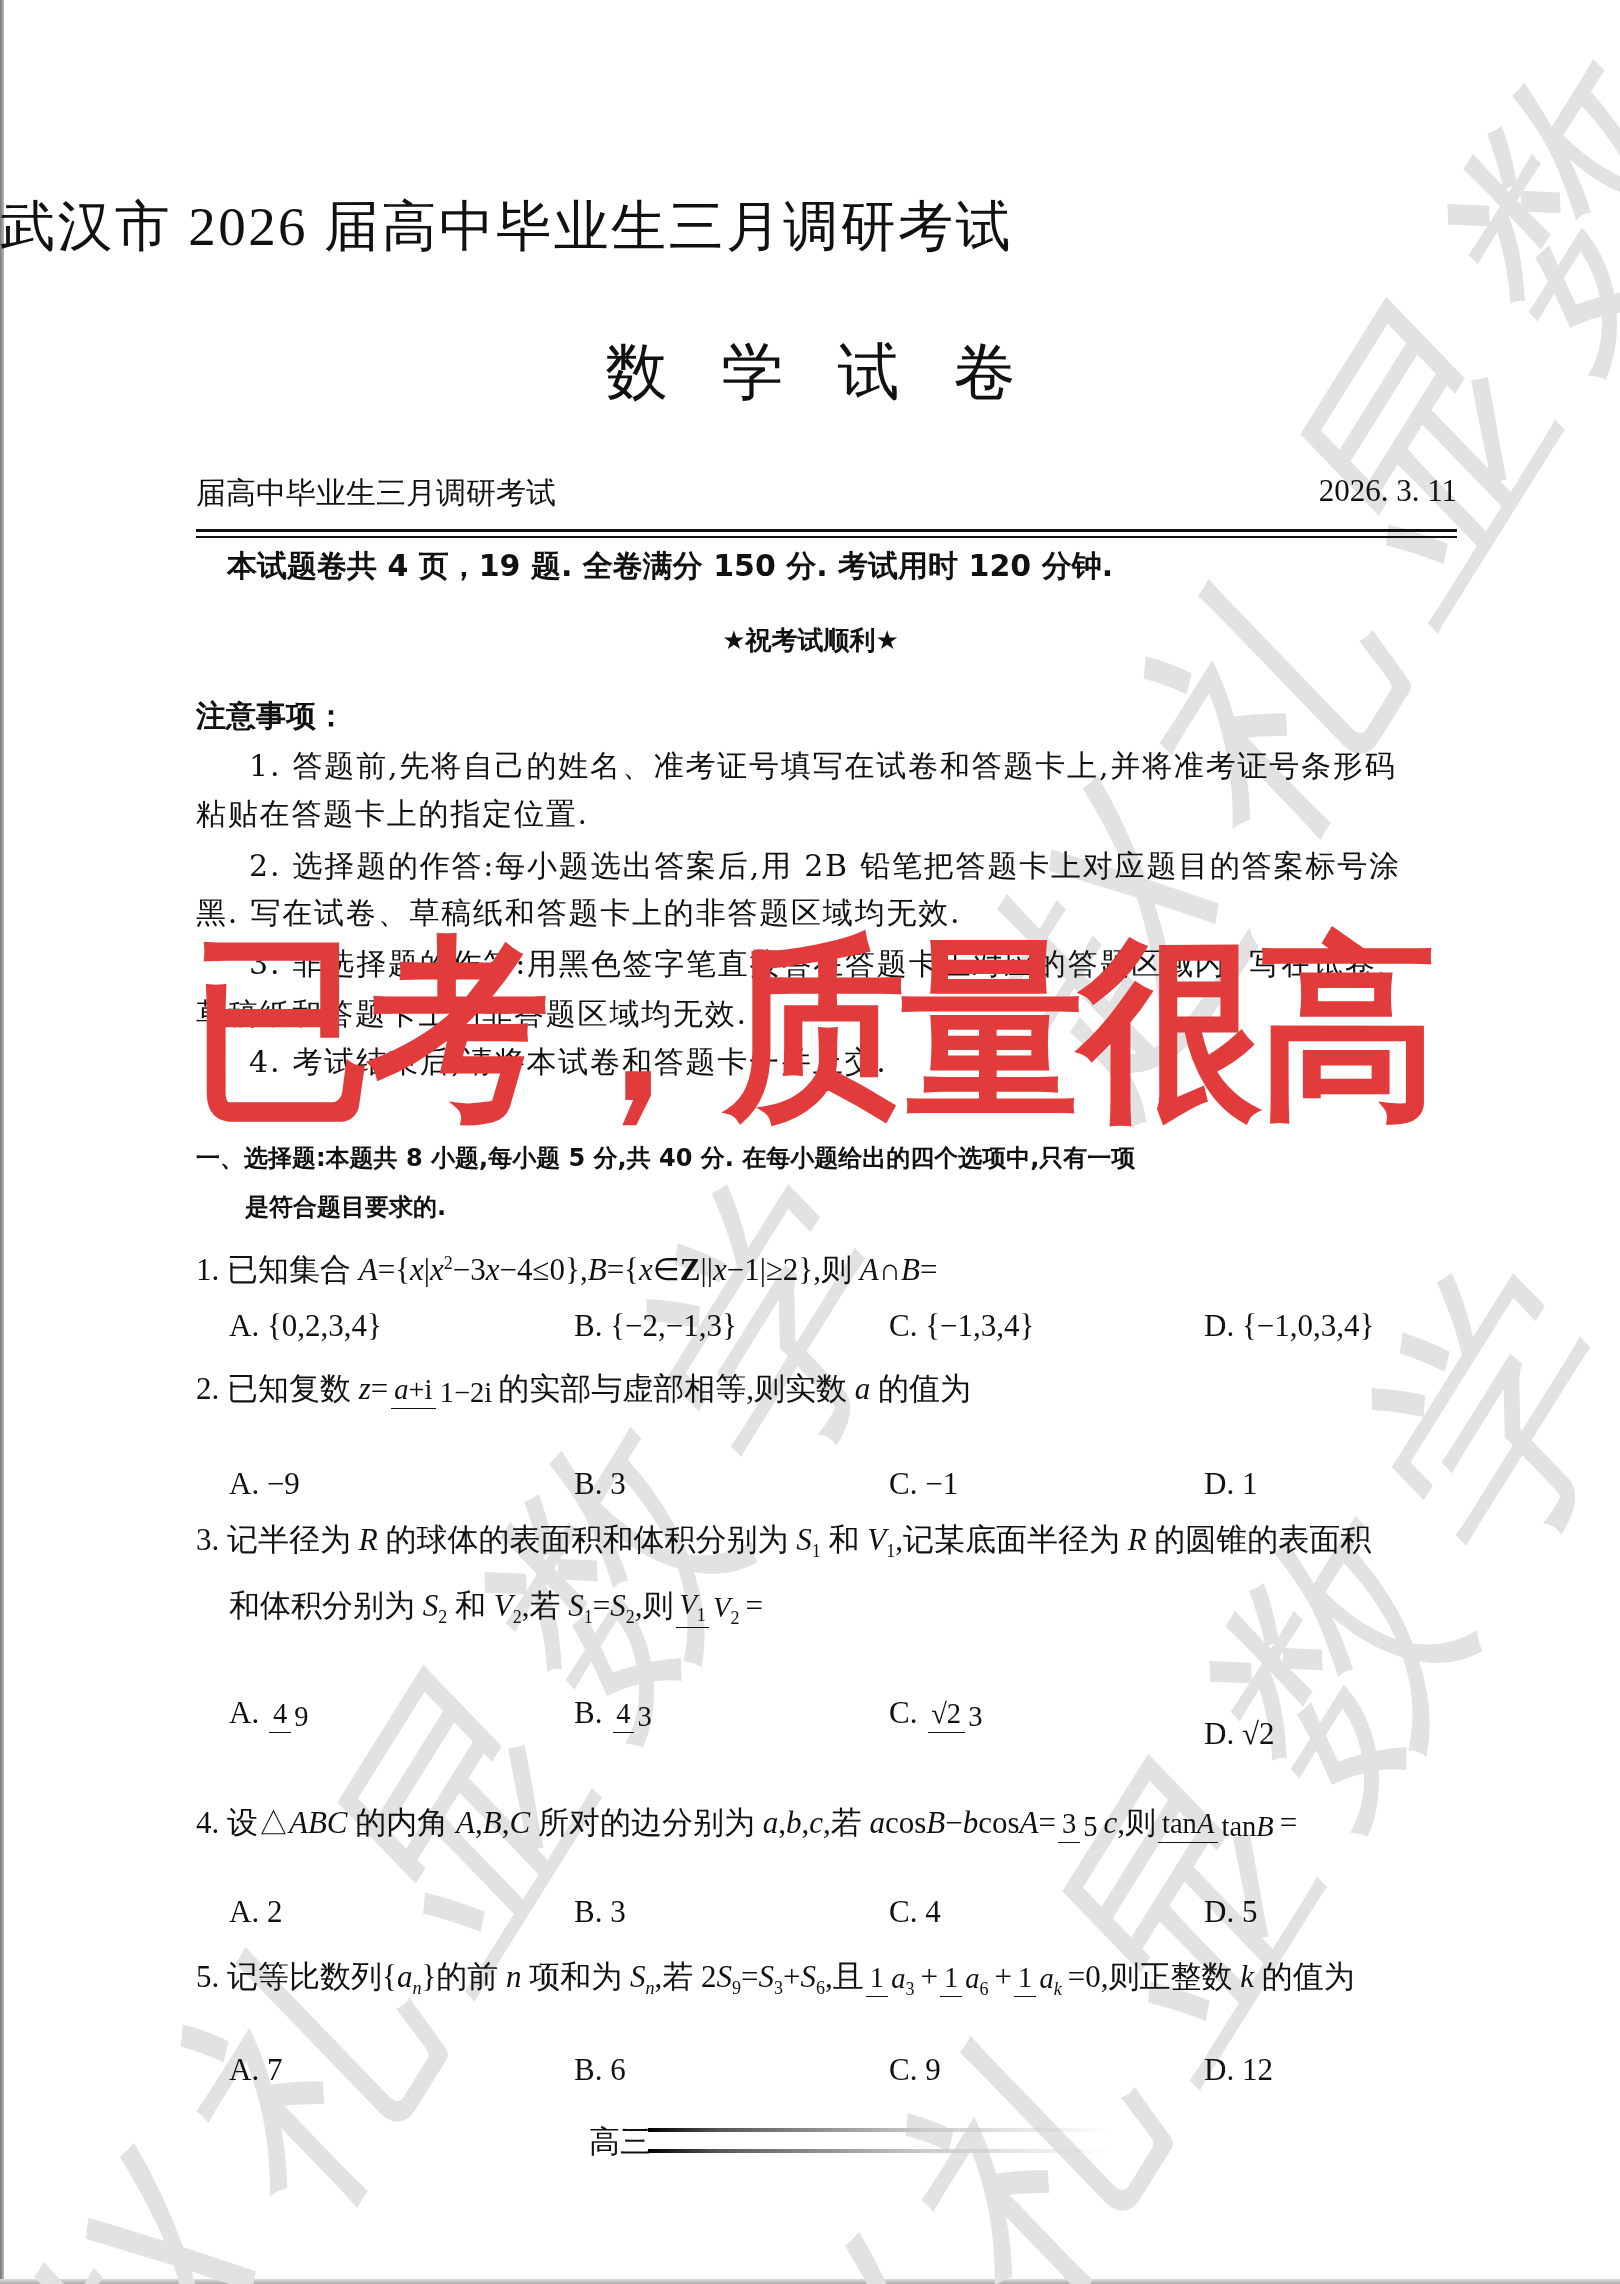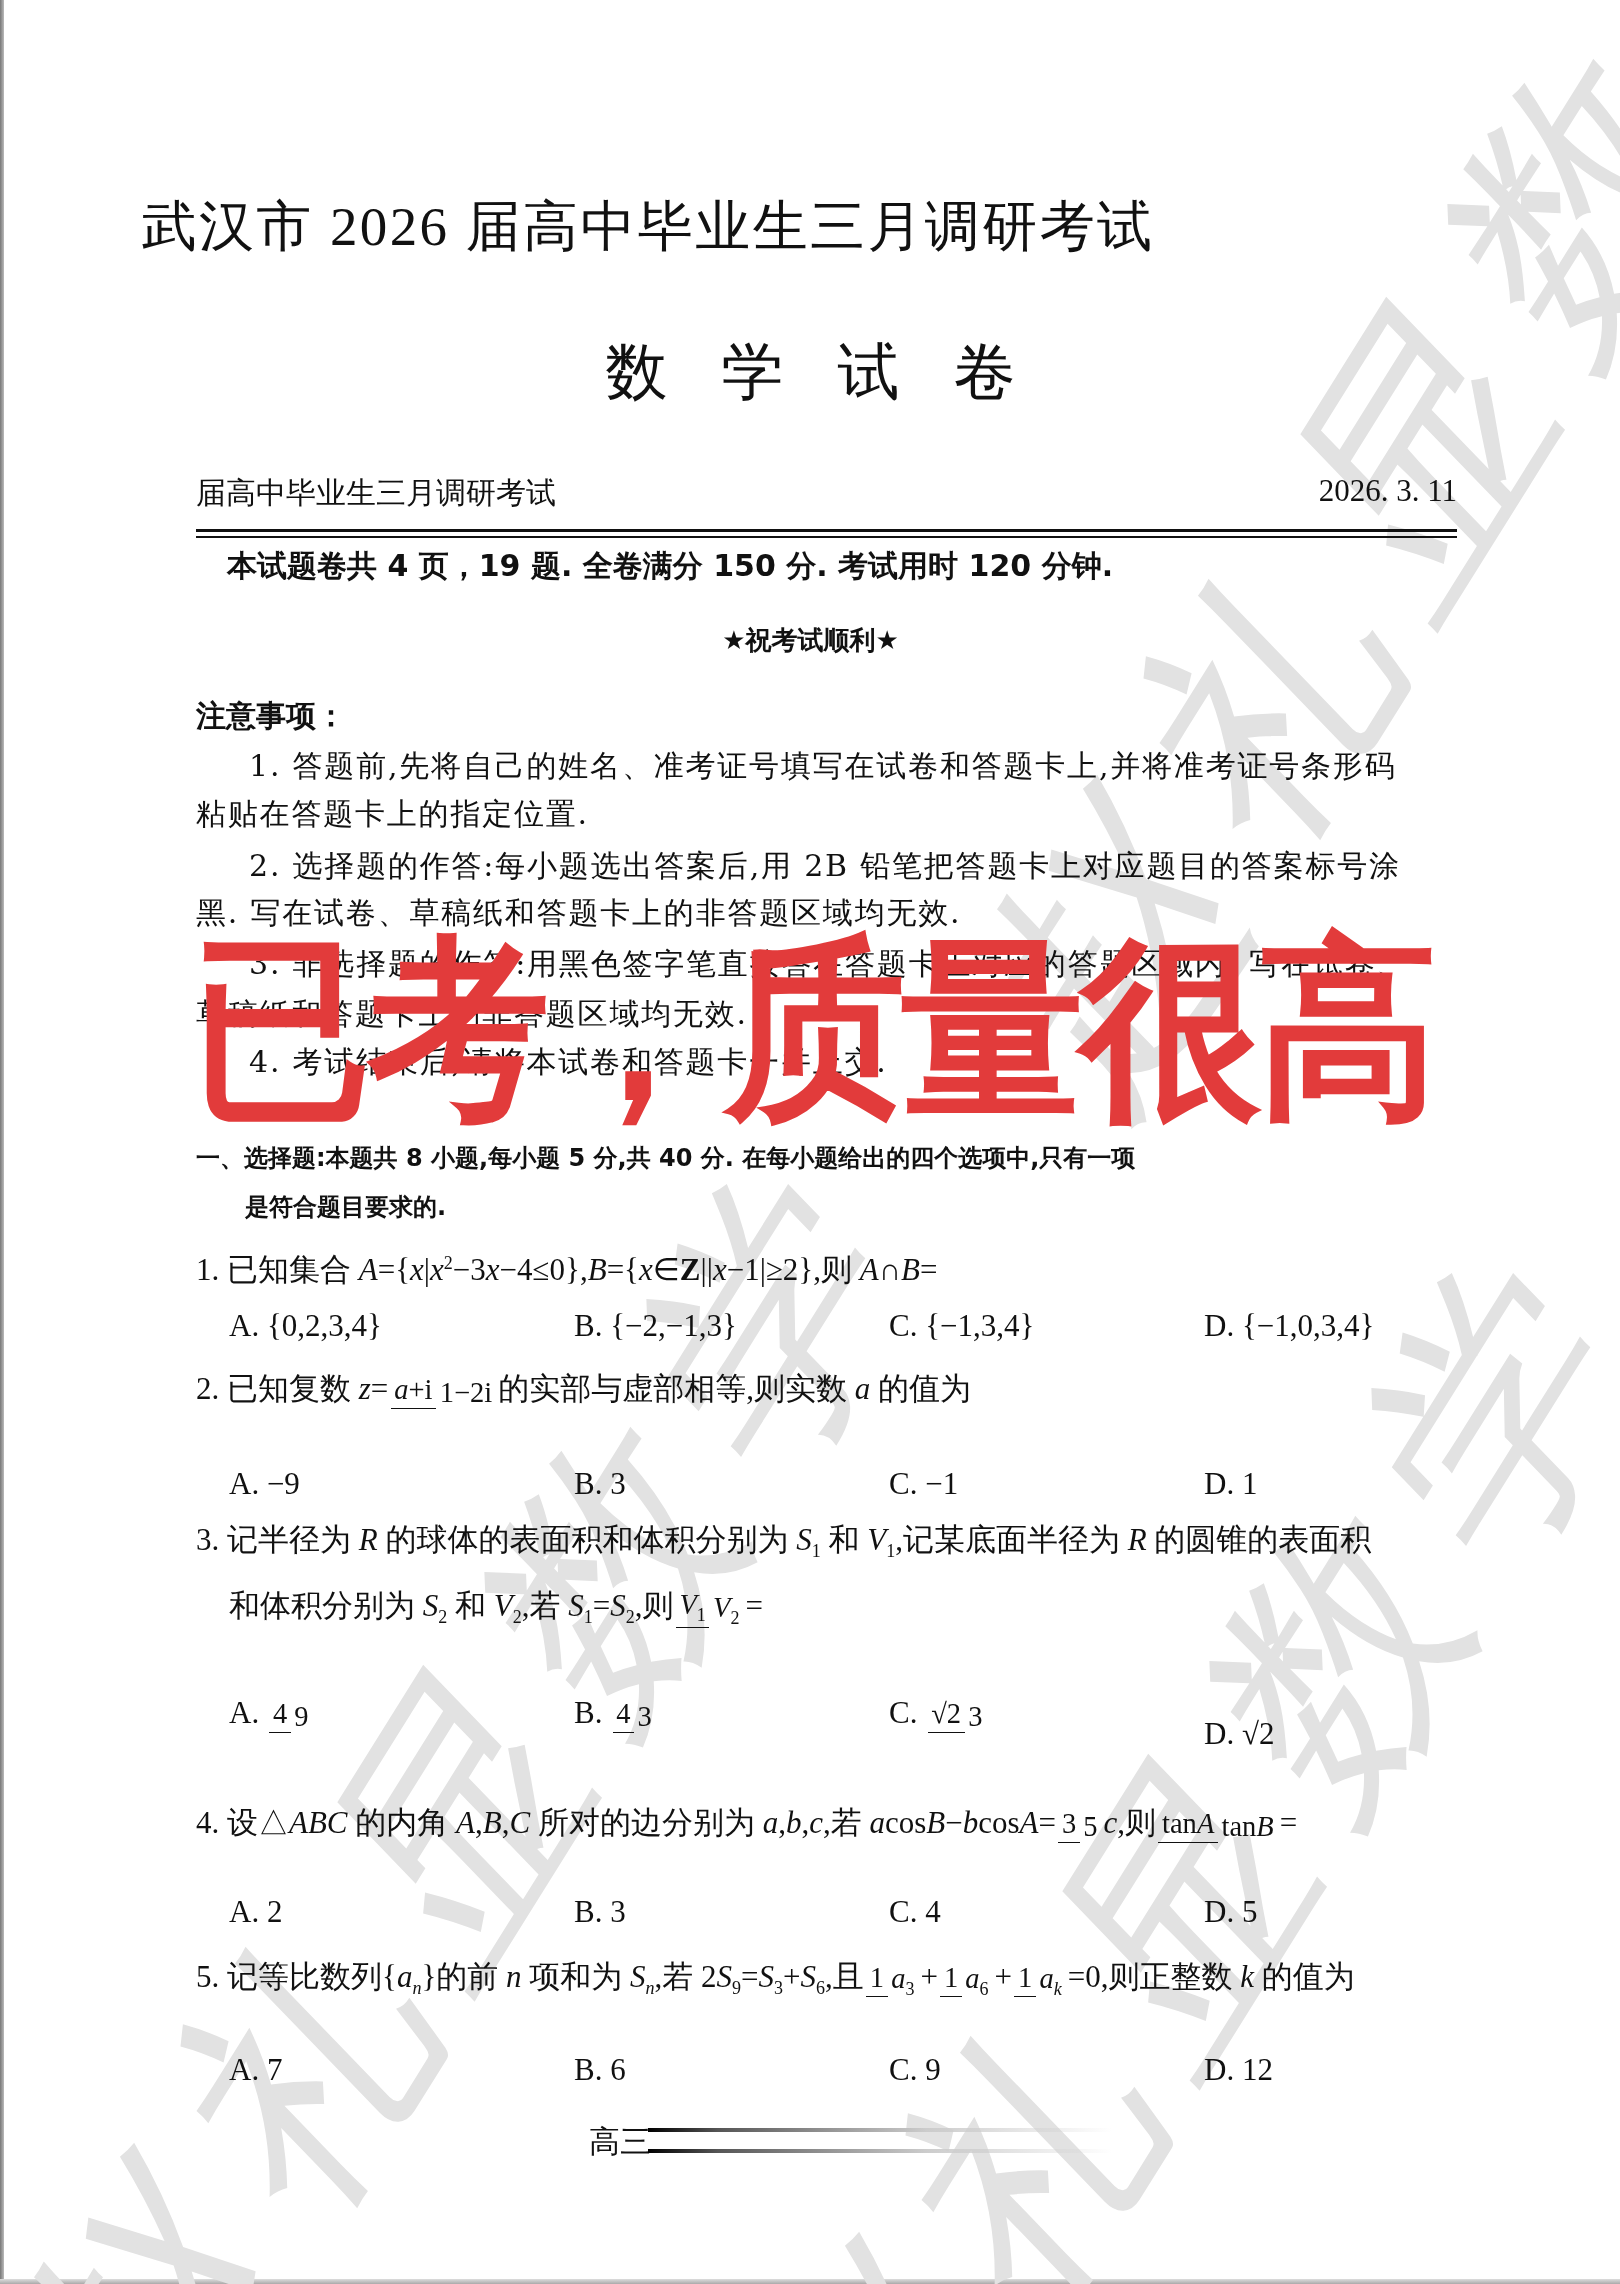--- a/index.html
+++ b/index.html
@@ -12,21 +12,21 @@
   .page-edge-bottom { position: absolute; left: 0; bottom: 0; width: 100%; height: 4.8px; background: linear-gradient(180deg,#ddd,#aaa); }
 
   
   .watermark { position: absolute; color: #e2e2e2; font-family: "DejaVu Serif", serif; font-style: italic;
     font-size: 256px; letter-spacing: 36px; white-space: nowrap; transform-origin: left top; z-index: 0; pointer-events: none; }
   .wm1 { left: 892px; top: 981px; transform: rotate(-58deg); }
   .wm2 { left: -71px; top: 2349px; transform: rotate(-58deg); }
   .wm3 { left: 654px; top: 2438px; transform: rotate(-58deg); }
 
   .abs { position: absolute; z-index: 1; white-space: nowrap; }
-  .title { left: 0; width: 1296px; text-align: center; top: 190px; font-size: 55px; letter-spacing: 2.4px; font-family: "Liberation Serif", serif; }
+  .title { left: 0; width: 1296px; top: 190px; font-size: 55px; letter-spacing: 2.4px; font-family: "Liberation Serif", serif; }
   .subtitle { left: 0; width: 1621px; text-align: center; top: 330px; font-size: 62px; font-weight: normal; letter-spacing: 54px; font-family: "DejaVu Sans", sans-serif; padding-left: 54px; box-sizing: border-box; }
   .publisher { left: 196px; top: 473px; font-size: 30px; }
   .date { right: 164px; top: 473px; font-size: 31px; font-family: "Liberation Serif", serif; }
   .rule { position: absolute; left: 196px; width: 1261px; background: #111; z-index: 1; }
   .rule1 { top: 529px; height: 3px; }
   .rule2 { top: 536px; height: 2.4px; }
   .info { left: 0; width: 1340px; text-align: center; top: 546px; font-size: 30px; font-weight: bold; font-family: "DejaVu Sans", sans-serif; }
   .blessing { left: 0; width: 1621px; text-align: center; top: 623px; font-size: 26px; font-weight: bold; font-family: "DejaVu Sans", sans-serif; }
   .notice-title { left: 196px; top: 696px; font-size: 30px; font-weight: bold; font-family: "DejaVu Sans", sans-serif; }
   .notice-line { font-size: 30px; letter-spacing: 1.8px; }

